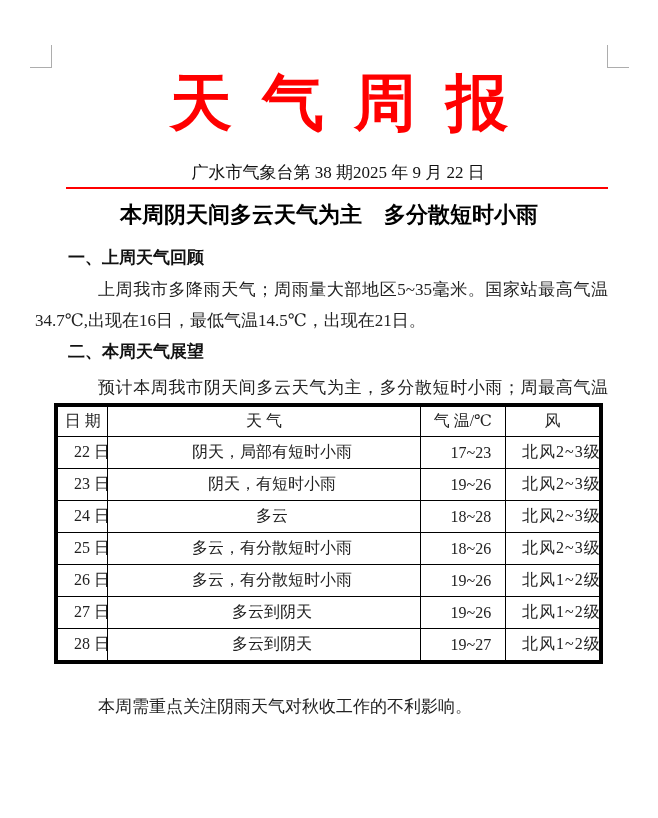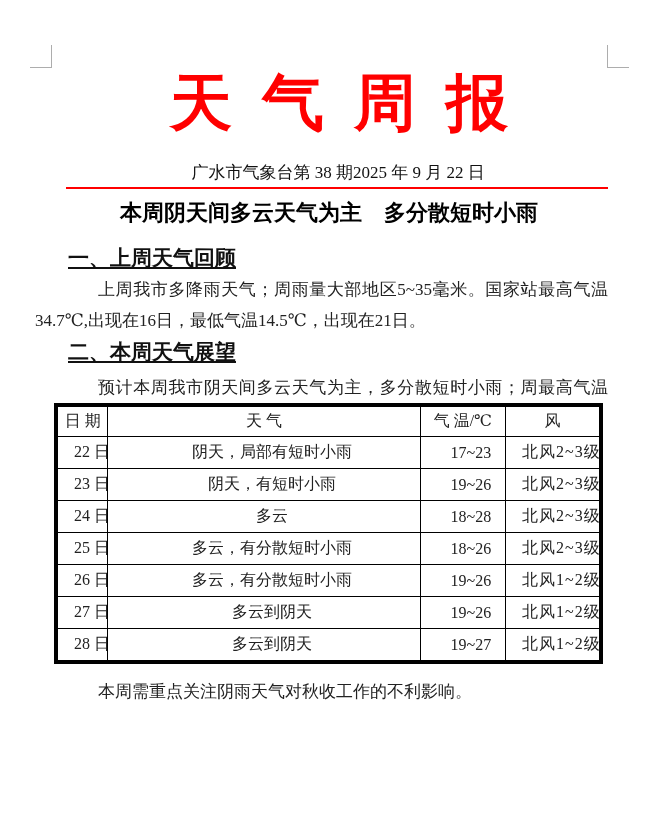--- a/index.html
+++ b/index.html
@@ -42,29 +42,28 @@
     height: 0;
     border-top: 2px solid #ff0000;
   }
   h2.headline {
     margin: 13px 0 0 0;
     text-align: center;
     font-size: 22px;
     line-height: 26px;
     font-weight: bold;
     color: #000;
-    font-family: Liberation Mono, monospace;
+    font-family: Liberation Sans, sans-serif;
   }
   h3.sec-heading {
     margin: 18px 0 0 68px;
-    font-size: 21px;
+    font-size: 17px;
     line-height: 24px;
     font-weight: bold;
     color: #111;
-    text-decoration: underline;
   }
   h3.sec-heading.second { margin-top: 4px; }
   .para {
     margin: 4px 50px 0 35px;
     font-size: 17px;
     line-height: 31px;
     color: #222;
   }
   .para.second { margin-top: 8px; }
   .pline { display: block; }
@@ -88,21 +87,21 @@
     vertical-align: middle;
     font-weight: normal;
     padding: 0;
     overflow: hidden;
     white-space: nowrap;
   }
   table.wx th { height: 29px; }
   table.wx td { height: 31px; padding-left: 16px; }
   table.wx td.wind { letter-spacing: 1px; }
   .note {
-    margin: 16px 50px 0 35px;
+    margin: 31px 50px 0 35px;
     font-size: 17px;
     line-height: 24px;
     text-indent: 63px;
     color: #222;
   }
 </style>
 </head>
 <body>
 
 <div class="page">

